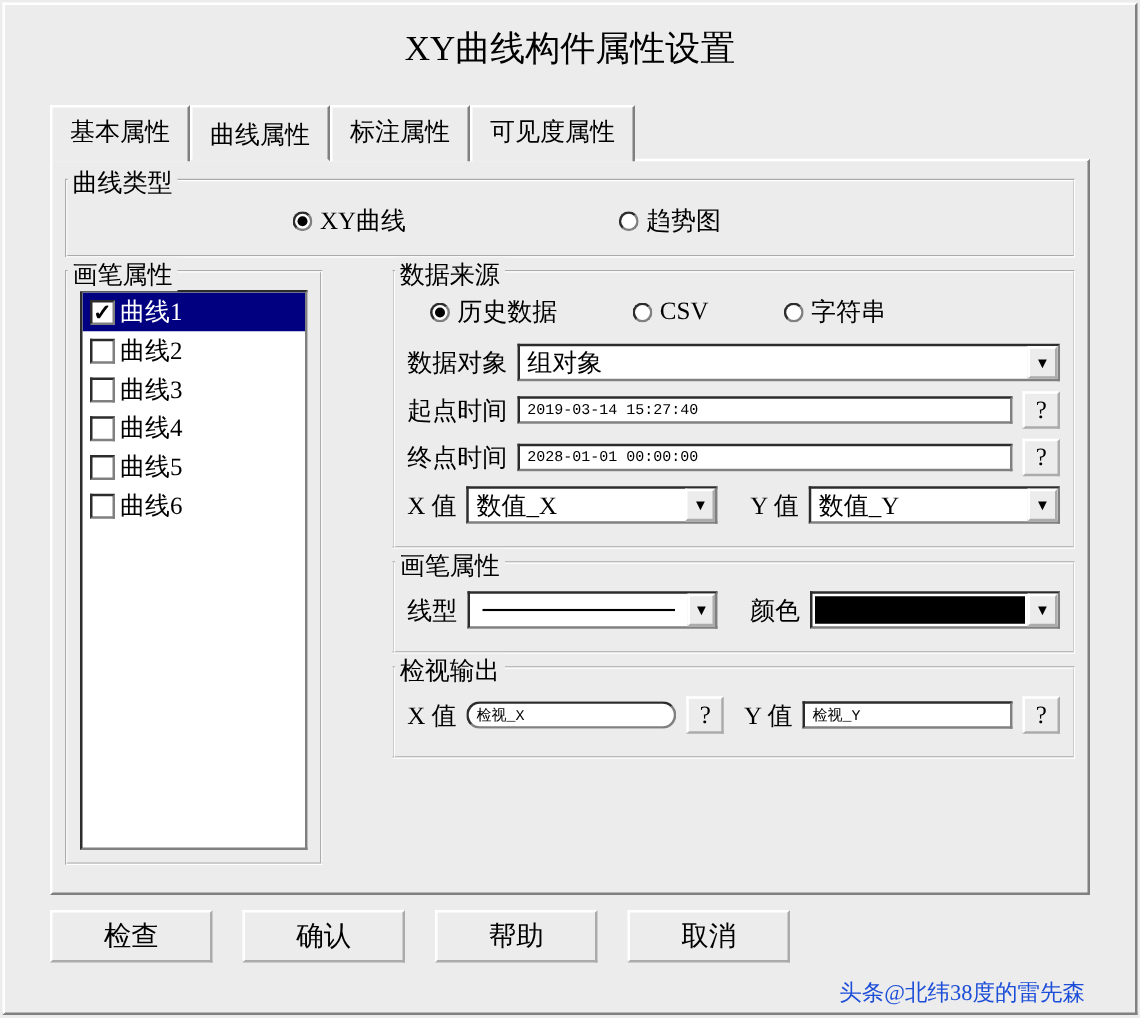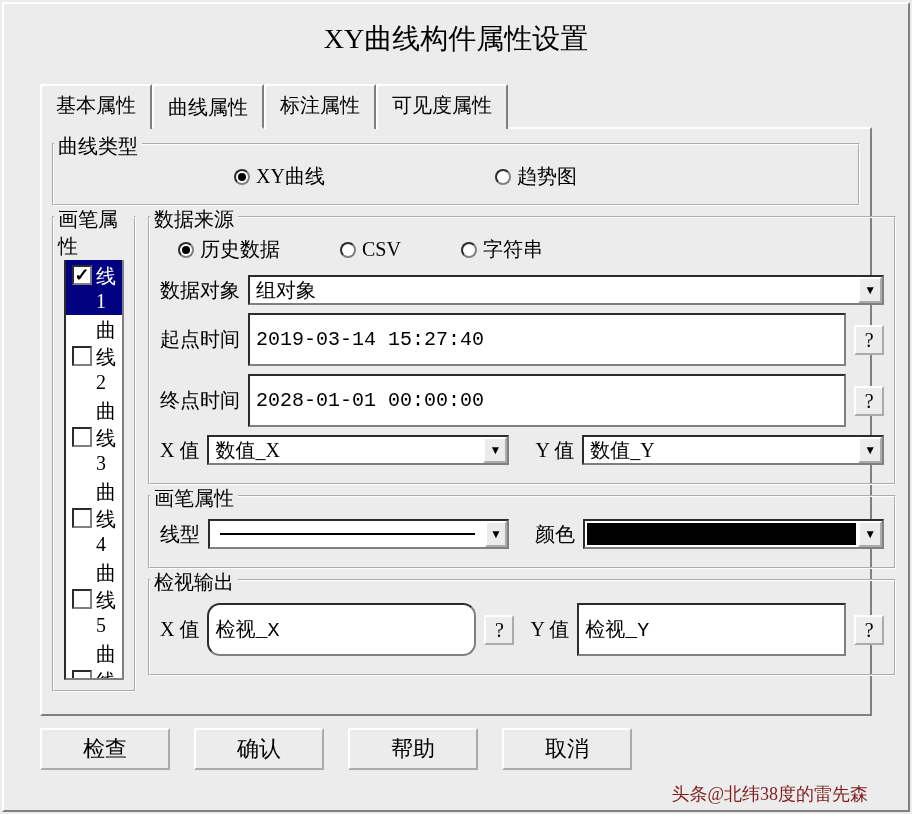--- a/index.html
+++ b/index.html
@@ -133,34 +133,34 @@
   justify-content: center;
   flex-shrink: 0;
 }
 .checkbox.checked::after {
   content: '✓';
   color: #000;
   font-weight: bold;
   font-size: 18px;
   line-height: 1;
 }
-.right-col { flex: 1; }
+.right-col { flex: 1; margin-left: 44px; }
 .form-row {
   display: flex;
   align-items: center;
   gap: 8px;
   margin: 8px 0;
 }
 .lbl { white-space: nowrap; }
 .input {
   border: 2px inset #808080;
   background: #fff;
   font-family: "Courier New", monospace;
-  font-size: 20px;
-  padding: 13px 6px;
+  font-size: 12px;
+  padding: 2px 6px;
   flex: 1;
   min-width: 0;
 }
 .select {
   border: 2px inset #808080;
   background: #fff;
   display: flex;
   align-items: center;
   justify-content: space-between;
   flex: 1;
@@ -211,21 +211,21 @@
 }
 .button-bar .btn {
   width: 130px;
   height: 42px;
   font-size: 22px;
 }
 .watermark {
   position: absolute;
   bottom: 4px;
   right: 40px;
-  color: #7f1d1d;
+  color: #1d4ed8;
   font-size: 18px;
   pointer-events: none;
 }
 </style>
 </head>
 <body>
 
 <div class="dialog">
   <div class="title">XY曲线构件属性设置</div>
 

